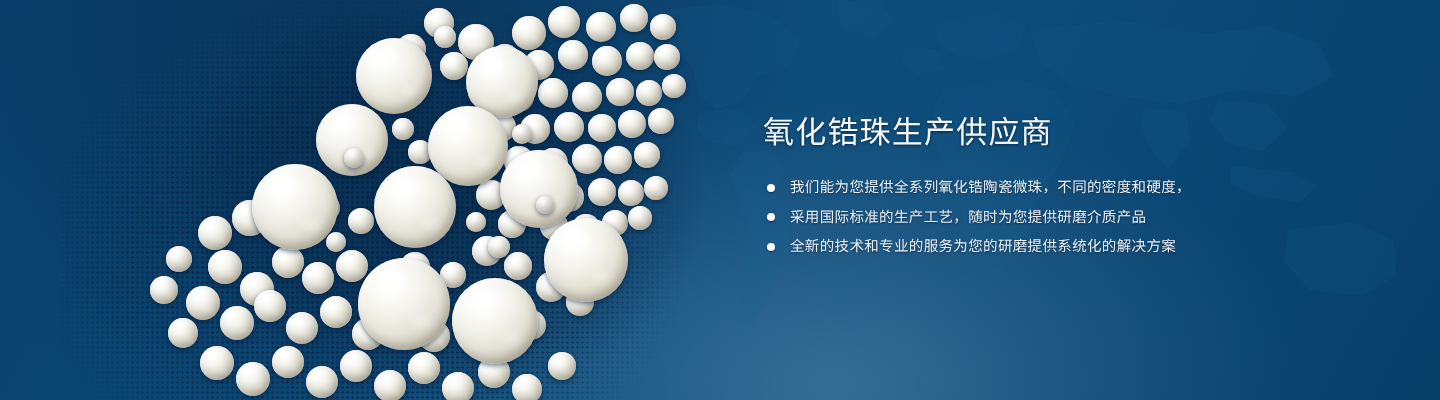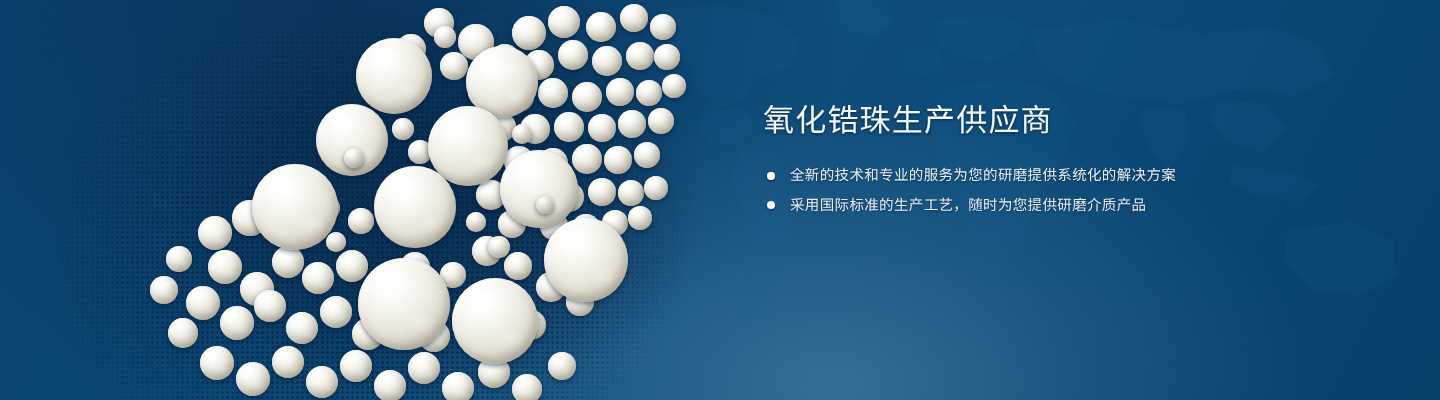--- a/index.html
+++ b/index.html
@@ -86,21 +86,21 @@
     content:"";position:absolute;
     left:52%;top:58%;width:34%;height:24%;
     border-radius:50%;
     background:radial-gradient(ellipse at 50% 50%, rgba(255,255,255,0.34) 0%, rgba(255,255,255,0) 72%);
     filter:blur(2px);
   }
 
   
   .copy{
     position:absolute;
-    left:763px;top:100px;width:470px;
+    left:763px;top:112px;width:470px;
   }
   .headline{
     margin:0;
     font-size:31px;
     line-height:40px;
     font-weight:400;
     letter-spacing:1.2px;
     color:#f4f8fb;
     text-shadow:0 1px 3px rgba(2,20,40,0.65);
     white-space:nowrap;
@@ -292,28 +292,29 @@
   </div>
 
   <div class="copy">
 
     <h1 class="headline">氧化锆珠生产供应商</h1>
 
     <ul class="bullets">
 
       <li class="bullet">
         <span class="dot"></span>
+        <span class="ln">我们能为您提供全系列氧化锆陶瓷微珠，不同的密度和硬度，</span>
+      </li>
+
+      <li class="bullet">
+        <span class="dot"></span>
+        <span class="ln">采用国际标准的生产工艺，随时为您提供研磨介质产品</span>
       </li>
 
       <li class="bullet">
         <span class="dot"></span>
         <span class="ln">全新的技术和专业的服务为您的研磨提供系统化的解决方案</span>
       </li>
 
-      <li class="bullet">
-        <span class="dot"></span>
-        <span class="ln">采用国际标准的生产工艺，随时为您提供研磨介质产品</span>
-      </li>
-
     </ul>
   </div>
 
 </div>
 
 </body></html>

